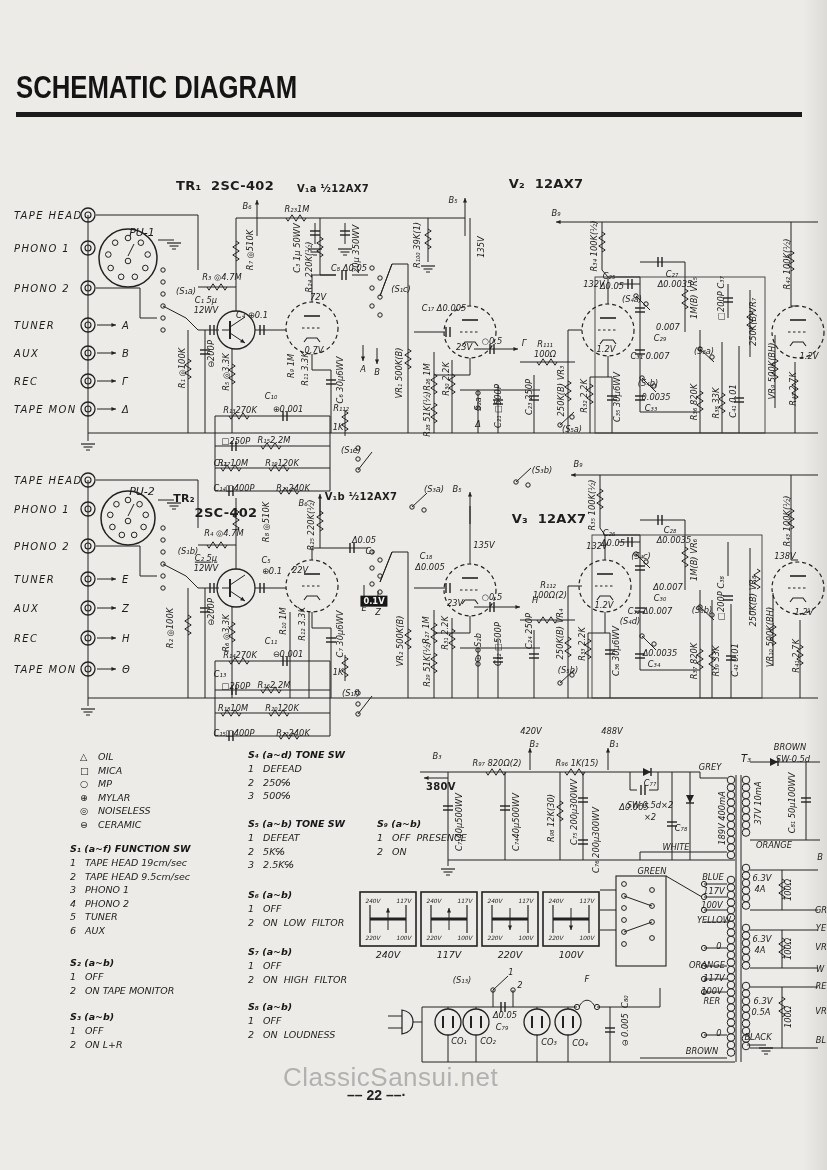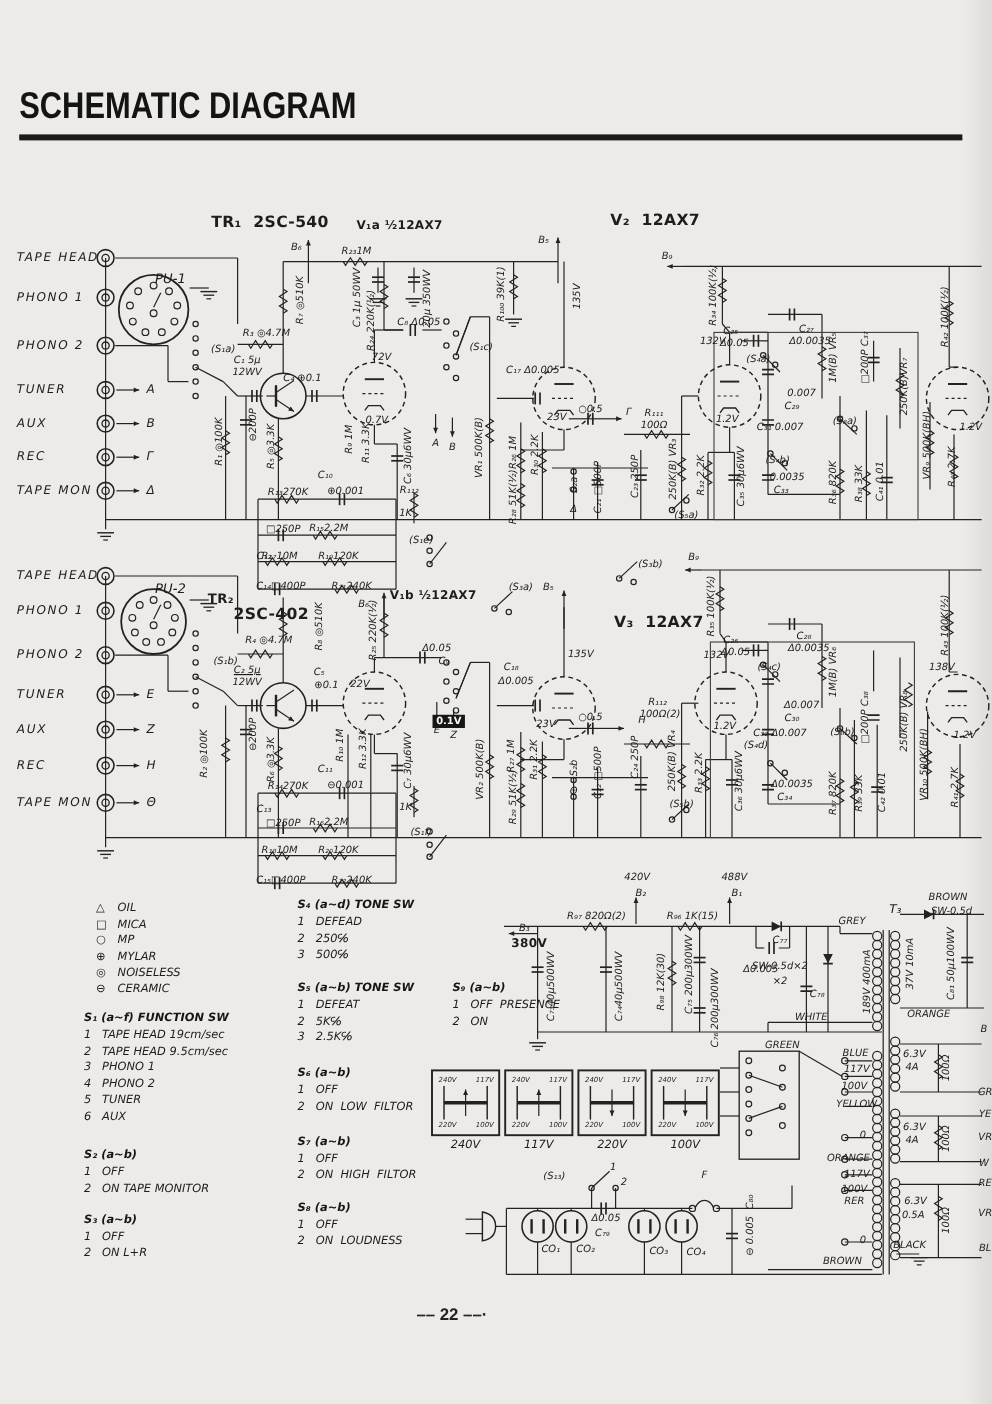--- a/index.html
+++ b/index.html
@@ -867,21 +867,21 @@
       <div class="sel-corner" style="left: 495px; top: 901px;">240V</div>
       <div class="sel-corner" style="left: 526px; top: 901px;">117V</div>
       <div class="sel-corner" style="left: 495px; top: 938px;">220V</div>
       <div class="sel-corner" style="left: 526px; top: 938px;">100V</div>
       <div class="sel-cap" style="left: 510px; top: 949px;">220V</div>
       <div class="sel-corner" style="left: 556px; top: 901px;">240V</div>
       <div class="sel-corner" style="left: 587px; top: 901px;">117V</div>
       <div class="sel-corner" style="left: 556px; top: 938px;">220V</div>
       <div class="sel-corner" style="left: 587px; top: 938px;">100V</div>
       <div class="sel-cap" style="left: 571px; top: 949px;">100V</div>
-      <div class="ann b" style="left: 225px; top: 186px; font-size: 13px;">TR₁  2SC-540</div>
+      <div class="ann b" style="left: 225px; top: 186px; font-size: 13px;">TR₁  2SC-402</div>
       <div class="ann b" style="left: 333px; top: 189px; font-size: 10px;">V₁a ½12AX7</div>
       <div class="ann b" style="left: 546px; top: 184px; font-size: 13px;">V₂  12AX7</div>
       <div class="ann" style="left: 247px; top: 206px;">B₆</div>
       <div class="ann" style="left: 297px; top: 209px;">R₂₃1M</div>
       <div class="ann" style="left: 453px; top: 200px;">B₅</div>
       <div class="ann r" style="left: 481px; top: 247px;">135V</div>
       <div class="ann r" style="left: 417px; top: 245px;">R₁₀₀ 39K(1)</div>
       <div class="ann r" style="left: 250px; top: 250px;">R₇ ◎510K</div>
       <div class="ann" style="left: 222px; top: 277px;">R₃ ◎4.7M</div>
       <div class="ann r" style="left: 297px; top: 248px;">C₃ 1μ 50WV</div>
@@ -1044,21 +1044,21 @@
       <div class="ann" style="left: 338px; top: 672px;">1K</div>
       <div class="ann" style="left: 233px; top: 708px;">R₁₈10M</div>
       <div class="ann" style="left: 282px; top: 708px;">R₂₀120K</div>
       <div class="ann" style="left: 234px; top: 733px;">C₁₅□400P</div>
       <div class="ann" style="left: 293px; top: 733px;">R₂₂240K</div>
       <div class="ann" style="left: 351px; top: 693px;">(S₁f)</div>
       <div class="ann" style="left: 531px; top: 731px;">420V</div>
       <div class="ann" style="left: 534px; top: 744px;">B₂</div>
       <div class="ann" style="left: 612px; top: 731px;">488V</div>
       <div class="ann" style="left: 614px; top: 744px;">B₁</div>
-      <div class="ann" style="left: 437px; top: 773px;">B₃</div>
+      <div class="ann" style="left: 437px; top: 756px;">B₃</div>
       <div class="ann b" style="left: 441px; top: 787px; font-size: 10px;">380V</div>
       <div class="ann" style="left: 497px; top: 763px;">R₉₇ 820Ω(2)</div>
       <div class="ann" style="left: 577px; top: 763px;">R₉₆ 1K(15)</div>
       <div class="ann" style="left: 650px; top: 762px; margin-top: 43px;">SW-0.5d×2</div>
       <div class="ann r" style="left: 459px; top: 822px;">C₇₃40μ500WV</div>
       <div class="ann r" style="left: 516px; top: 822px;">C₇₄40μ500WV</div>
       <div class="ann r" style="left: 551px; top: 818px;">R₉₈ 12K(30)</div>
       <div class="ann r" style="left: 574px; top: 812px;">C₇₅ 200μ300WV</div>
       <div class="ann r" style="left: 596px; top: 840px;">C₇₆ 200μ300WV</div>
       <div class="ann" style="left: 650px; top: 783px;">C₇₇</div>
@@ -1109,14 +1109,15 @@
       <div class="ann" style="left: 520px; top: 985px;">2</div>
       <div class="ann" style="left: 505px; top: 1015px;">Δ0.05</div>
       <div class="ann" style="left: 502px; top: 1027px;">C₇₉</div>
       <div class="ann" style="left: 459px; top: 1041px;">CO₁</div>
       <div class="ann" style="left: 488px; top: 1041px;">CO₂</div>
       <div class="ann" style="left: 549px; top: 1042px;">CO₃</div>
       <div class="ann" style="left: 580px; top: 1043px;">CO₄</div>
       <div class="ann" style="left: 587px; top: 979px;">F</div>
       <div class="ann r" style="left: 625px; top: 1021px;">⊖ 0.005  C₈₀</div>
     </div>
+  <div class="watermark">ClassicSansui.net</div>
   <div class="pageno">–– 22 ––·</div>
 </div>
 
 </body></html>

